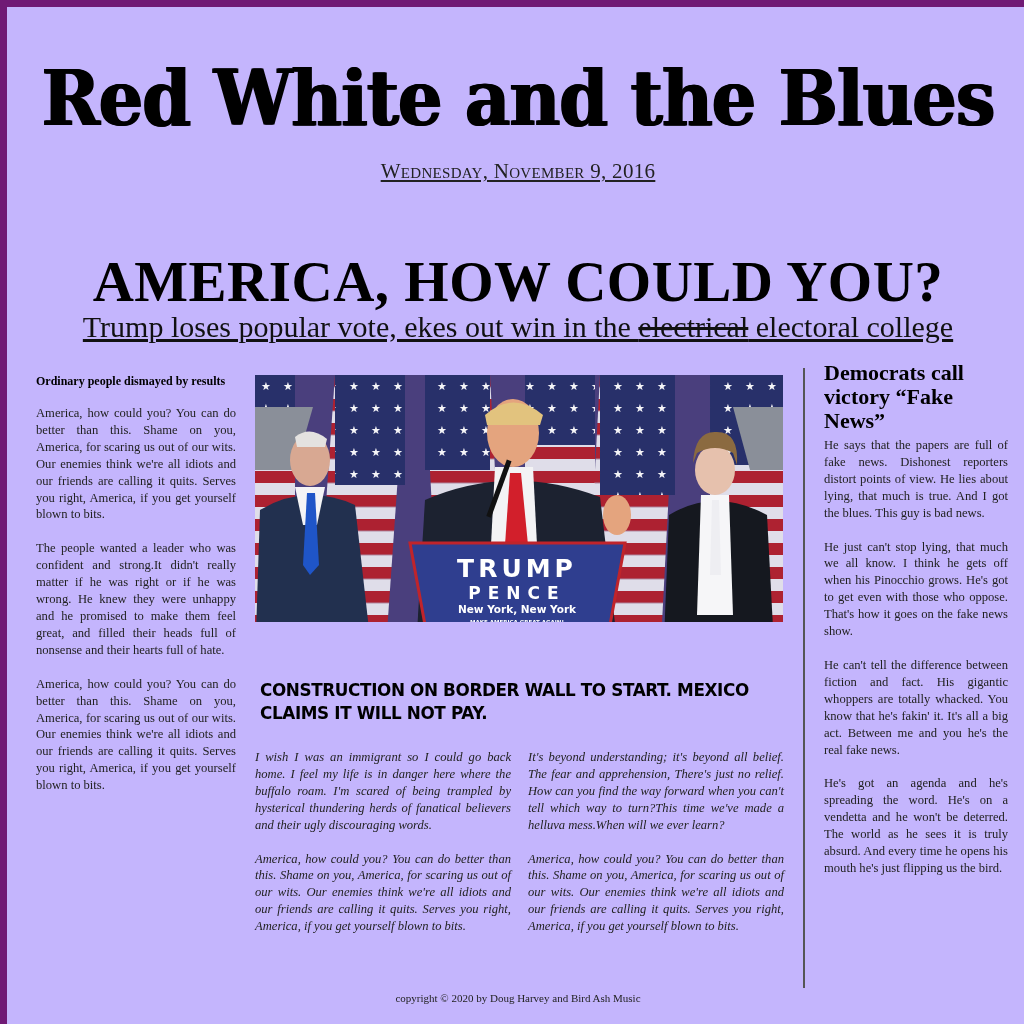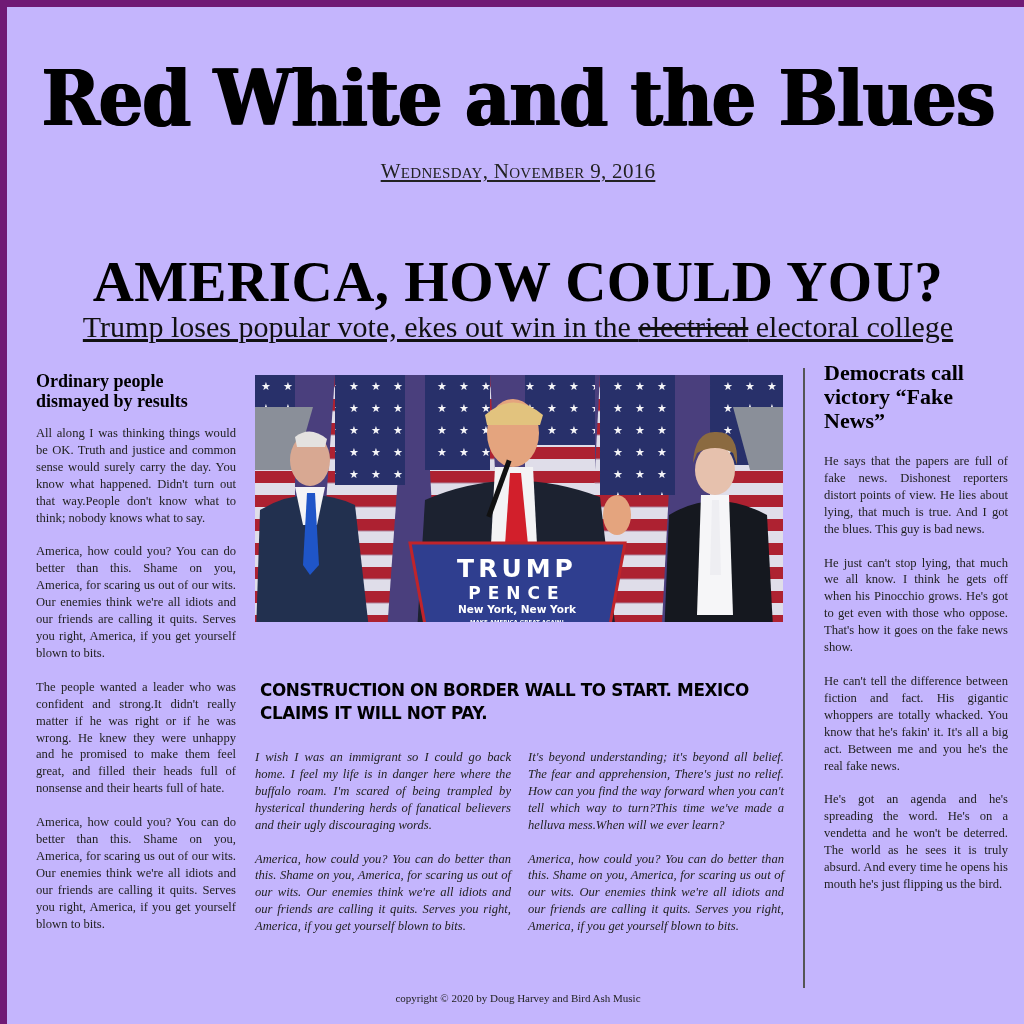--- a/index.html
+++ b/index.html
@@ -29,23 +29,23 @@
     }
     .subhead {
       position: absolute; left: 0; right: 0; top: 303px; text-align: center;
       font-size: 30px; color: #111; text-decoration: underline;
     }
     .subhead .strike { text-decoration: line-through; }
 
     .col-left { position: absolute; left: 29px; top: 364px; width: 200px; }
     .col-right { position: absolute; left: 817px; top: 354px; width: 184px; }
     .col-title {
-      font-weight: bold; font-size: 18px; line-height: 20px; margin: 0 0 14px 0; color: #000;
+      font-weight: bold; font-size: 12px; line-height: 20px; margin: 0 0 14px 0; color: #000;
     }
-    .col-right .col-title { font-size: 22px; line-height: 24px; margin-bottom: 20px; }
+    .col-right .col-title { font-size: 22px; line-height: 24px; margin-bottom: 4px; }
     .para {
       font-size: 12.6px; line-height: 16.9px; text-align: justify; margin: 0 0 17px 0; color: #222;
     }
 
     .divider {
       position: absolute; left: 796px; top: 361px; width: 2px; height: 620px; background: #555;
     }
 
     .photo {
       position: absolute; left: 248px; top: 368px; width: 528px; height: 247px; overflow: hidden;
@@ -75,21 +75,20 @@
 
   <div class="masthead">Red White and the Blues</div>
   <div class="dateline">Wednesday, November 9, 2016</div>
 
   <div class="headline">AMERICA, HOW COULD YOU?</div>
 
   <div class="subhead"><span>Trump loses popular vote, ekes out win in the </span><span class="strike">electrical</span><span> electoral college</span></div>
 
   <div class="col-left">
     <h2 class="col-title">Ordinary people dismayed by results</h2>
-    <p class="para">All along I was thinking things would be OK. Truth and justice and common sense would surely carry the day. You know what happened. Didn't turn out that way.People don't know what to think; nobody knows what to say.</p>
     <p class="para">America, how could you? You can do better than this. Shame on you, America, for scaring us out of our wits. Our enemies think we're all idiots and our friends are calling it quits. Serves you right, America, if you get yourself blown to bits.</p>
     <p class="para">The people wanted a leader who was confident and strong.It didn't really matter if he was right or if he was wrong. He knew they were unhappy and he promised to make them feel great, and filled their heads full of nonsense and their hearts full of hate.</p>
     <p class="para">America, how could you? You can do better than this. Shame on you, America, for scaring us out of our wits. Our enemies think we're all idiots and our friends are calling it quits. Serves you right, America, if you get yourself blown to bits.</p>
   </div>
 
   <div class="photo">
     <svg width="528" height="290" viewBox="0 0 528 290" xmlns="http://www.w3.org/2000/svg">
       <defs>
         <pattern id="stripes" width="20" height="24" patternUnits="userSpaceOnUse">
           <rect width="20" height="12" fill="#b3202d"></rect>

